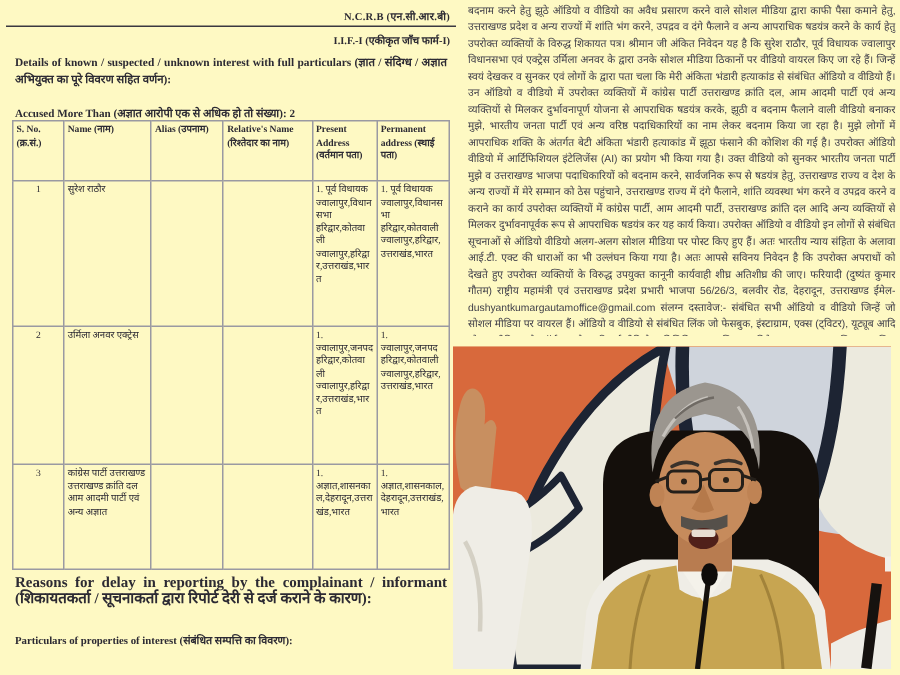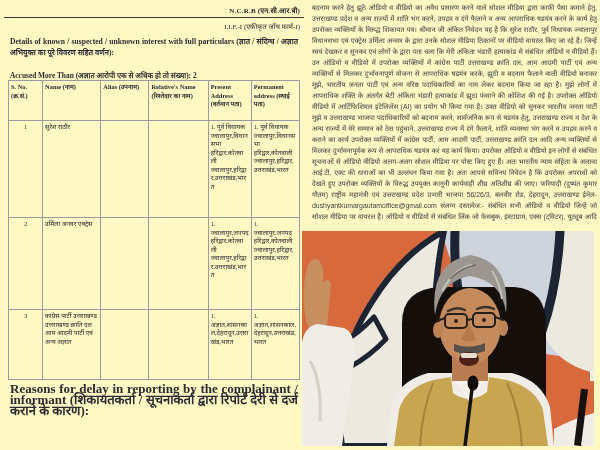--- a/index.html
+++ b/index.html
@@ -6,33 +6,33 @@
   html,body { background:#e9e9e9; }
   .stage{
     position:relative; width:600px; height:450px; background:#fef9c3;
     font-family:"Liberation Serif","DejaVu Serif",serif; overflow:hidden;
     color:#2c2a33;
   }
   
   .doc{ position:absolute; left:4px; top:0; width:300px; height:450px; }
   .doc-head1{ position:absolute; top:6px; right:4px; font-size:7px; font-weight:bold; letter-spacing:.2px;}
   .doc-rule{ position:absolute; top:17px; left:0; right:0; height:0; border-top:1.6px solid #3a3840;}
-  .doc-head2{ position:absolute; top:22px; right:4px; font-size:7px; font-weight:normal;}
+  .doc-head2{ position:absolute; top:22px; right:4px; font-size:7px; font-weight:bold;}
   .doc-details{ position:absolute; top:36px; left:6px; width:288px; font-size:7.6px; font-weight:bold; line-height:11px; text-align:justify;}
   .doc-accused{ position:absolute; top:70px; left:6px; width:288px; font-size:7.4px; font-weight:bold;}
   table.acc{ position:absolute; top:80px; left:4px; width:292px; border-collapse:collapse; table-layout:fixed;}
   table.acc th, table.acc td{
     border:0.8px solid #9a9aa2; vertical-align:top; padding:2px 2px;
     font-size:6.4px; line-height:8.5px; overflow:hidden; word-break:break-word;
   }
   table.acc th{ text-align:left; font-weight:bold; }
   .c-sno{width:34px;} .c-name{width:58px;} .c-alias{width:48px;}
   .c-rel{width:59px;} .c-pres{width:43px;} .c-perm{width:48px;}
   td.center{ text-align:center; }
-  .doc-reasons{ position:absolute; top:383px; left:6px; width:288px; font-size:13px; font-weight:bold; line-height:11px; text-align:justify;}
+  .doc-reasons{ position:absolute; top:383px; left:6px; width:288px; font-size:10px; font-weight:bold; line-height:11px; text-align:justify;}
   .doc-particulars{ position:absolute; top:421px; left:6px; width:288px; font-size:7.2px; font-weight:bold;}
   
   .complaint{
     position:absolute; left:312px; top:2px; width:285px; height:222px;
     font-family:"Liberation Sans","DejaVu Sans",sans-serif;
     font-size:6.9px; line-height:11px; color:#3e3d48; text-align:justify;
     overflow:hidden;
   }
   
   .photo{
@@ -93,20 +93,21 @@
         <td>कांग्रेस पार्टी उत्तराखण्ड उत्तराखण्ड क्रांति दल आम आदमी पार्टी एवं अन्य अज्ञात</td>
         <td></td>
         <td></td>
         <td>1. अज्ञात,शासनकाल,देहरादून,उत्तराखंड,भारत</td>
         <td>1. अज्ञात,शासनकाल,देहरादून,उत्तराखंड,भारत</td>
       </tr>
     </tbody>
       </table>
 
     <div class="doc-reasons">Reasons for delay in reporting by the complainant / informant (शिकायतकर्ता / सूचनाकर्ता द्वारा रिपोर्ट देरी से दर्ज कराने के कारण):</div>
+    <div class="doc-particulars">Particulars of properties of interest (संबंधित सम्पत्ति का विवरण):</div>
   </div>
 
   <div class="complaint">बदनाम करने हेतु झूठे ऑडियो व वीडियो का अवैध प्रसारण करने वाले सोशल मीडिया द्वारा काफी पैसा कमाने हेतु, उत्तराखण्ड प्रदेश व अन्य राज्यों में शांति भंग करने, उपद्रव व दंगे फैलाने व अन्य आपराधिक षडयंत्र करने के कार्य हेतु उपरोक्त व्यक्तियों के विरुद्ध शिकायत पत्र। श्रीमान जी अंकित निवेदन यह है कि सुरेश राठौर, पूर्व विधायक ज्वालापुर विधानसभा एवं एक्ट्रेस उर्मिला अनवर के द्वारा उनके सोशल मीडिया ठिकानों पर वीडियो वायरल किए जा रहे हैं। जिन्हें स्वयं देखकर व सुनकर एवं लोगों के द्वारा पता चला कि मेरी अंकिता भंडारी हत्याकांड से संबंधित ऑडियो व वीडियो हैं। उन ऑडियो व वीडियो में उपरोक्त व्यक्तियों में कांग्रेस पार्टी उत्तराखण्ड क्रांति दल, आम आदमी पार्टी एवं अन्य व्यक्तियों से मिलकर दुर्भावनापूर्ण योजना से आपराधिक षडयंत्र करके, झूठी व बदनाम फैलाने वाली वीडियो बनाकर मुझे, भारतीय जनता पार्टी एवं अन्य वरिष्ठ पदाधिकारियों का नाम लेकर बदनाम किया जा रहा है। मुझे लोगों में आपराधिक शक्ति के अंतर्गत बेटी अंकिता भंडारी हत्याकांड में झूठा फंसाने की कोशिश की गई है। उपरोक्त ऑडियो वीडियो में आर्टिफिशियल इंटेलिजेंस (AI) का प्रयोग भी किया गया है। उक्त वीडियो को सुनकर भारतीय जनता पार्टी मुझे व उत्तराखण्ड भाजपा पदाधिकारियों को बदनाम करने, सार्वजनिक रूप से षडयंत्र हेतु, उत्तराखण्ड राज्य व देश के अन्य राज्यों में मेरे सम्मान को ठेस पहुंचाने, उत्तराखण्ड राज्य में दंगे फैलाने, शांति व्यवस्था भंग करने व उपद्रव करने व कराने का कार्य उपरोक्त व्यक्तियों में कांग्रेस पार्टी, आम आदमी पार्टी, उत्तराखण्ड क्रांति दल आदि अन्य व्यक्तियों से मिलकर दुर्भावनापूर्वक रूप से आपराधिक षडयंत्र कर यह कार्य किया। उपरोक्त ऑडियो व वीडियो इन लोगों से संबंधित सूचनाओं से ऑडियो वीडियो अलग-अलग सोशल मीडिया पर पोस्ट किए हुए हैं। अतः भारतीय न्याय संहिता के अलावा आई.टी. एक्ट की धाराओं का भी उल्लंघन किया गया है। अतः आपसे सविनय निवेदन है कि उपरोक्त अपराधों को देखते हुए उपरोक्त व्यक्तियों के विरुद्ध उपयुक्त कानूनी कार्यवाही शीघ्र अतिशीघ्र की जाए। फरियादी (दुष्यंत कुमार गौतम) राष्ट्रीय महामंत्री एवं उत्तराखण्ड प्रदेश प्रभारी भाजपा 56/26/3, बलवीर रोड, देहरादून, उत्तराखण्ड ईमेल- dushyantkumargautamoffice@gmail.com संलग्न दस्तावेज:- संबंधित सभी ऑडियो व वीडियो जिन्हें जो सोशल मीडिया पर वायरल हैं। ऑडियो व वीडियो से संबंधित लिंक जो फेसबुक, इंस्टाग्राम, एक्स (ट्विटर), यूट्यूब आदि सोशल मीडिया प्लेटफॉर्म पर पोस्ट की गई वीडियो। प्रतिलिपि :- 1. पुलिस महानिदेशक, उत्तराखण्ड पुलिस 2. पुलिस अधीक्षक, देहरादून उत्तराखण्ड</div>
 
   <div class="photo">
     <svg width="292" height="215" viewBox="0 0 292 215" xmlns="http://www.w3.org/2000/svg">
 
       <rect x="0" y="0" width="292" height="215" fill="#d8693c"></rect>
 
       <path d="M140,0 L292,0 L292,125 Q230,132 182,92 Q152,52 140,0 Z" fill="#cfd4dc"></path>

